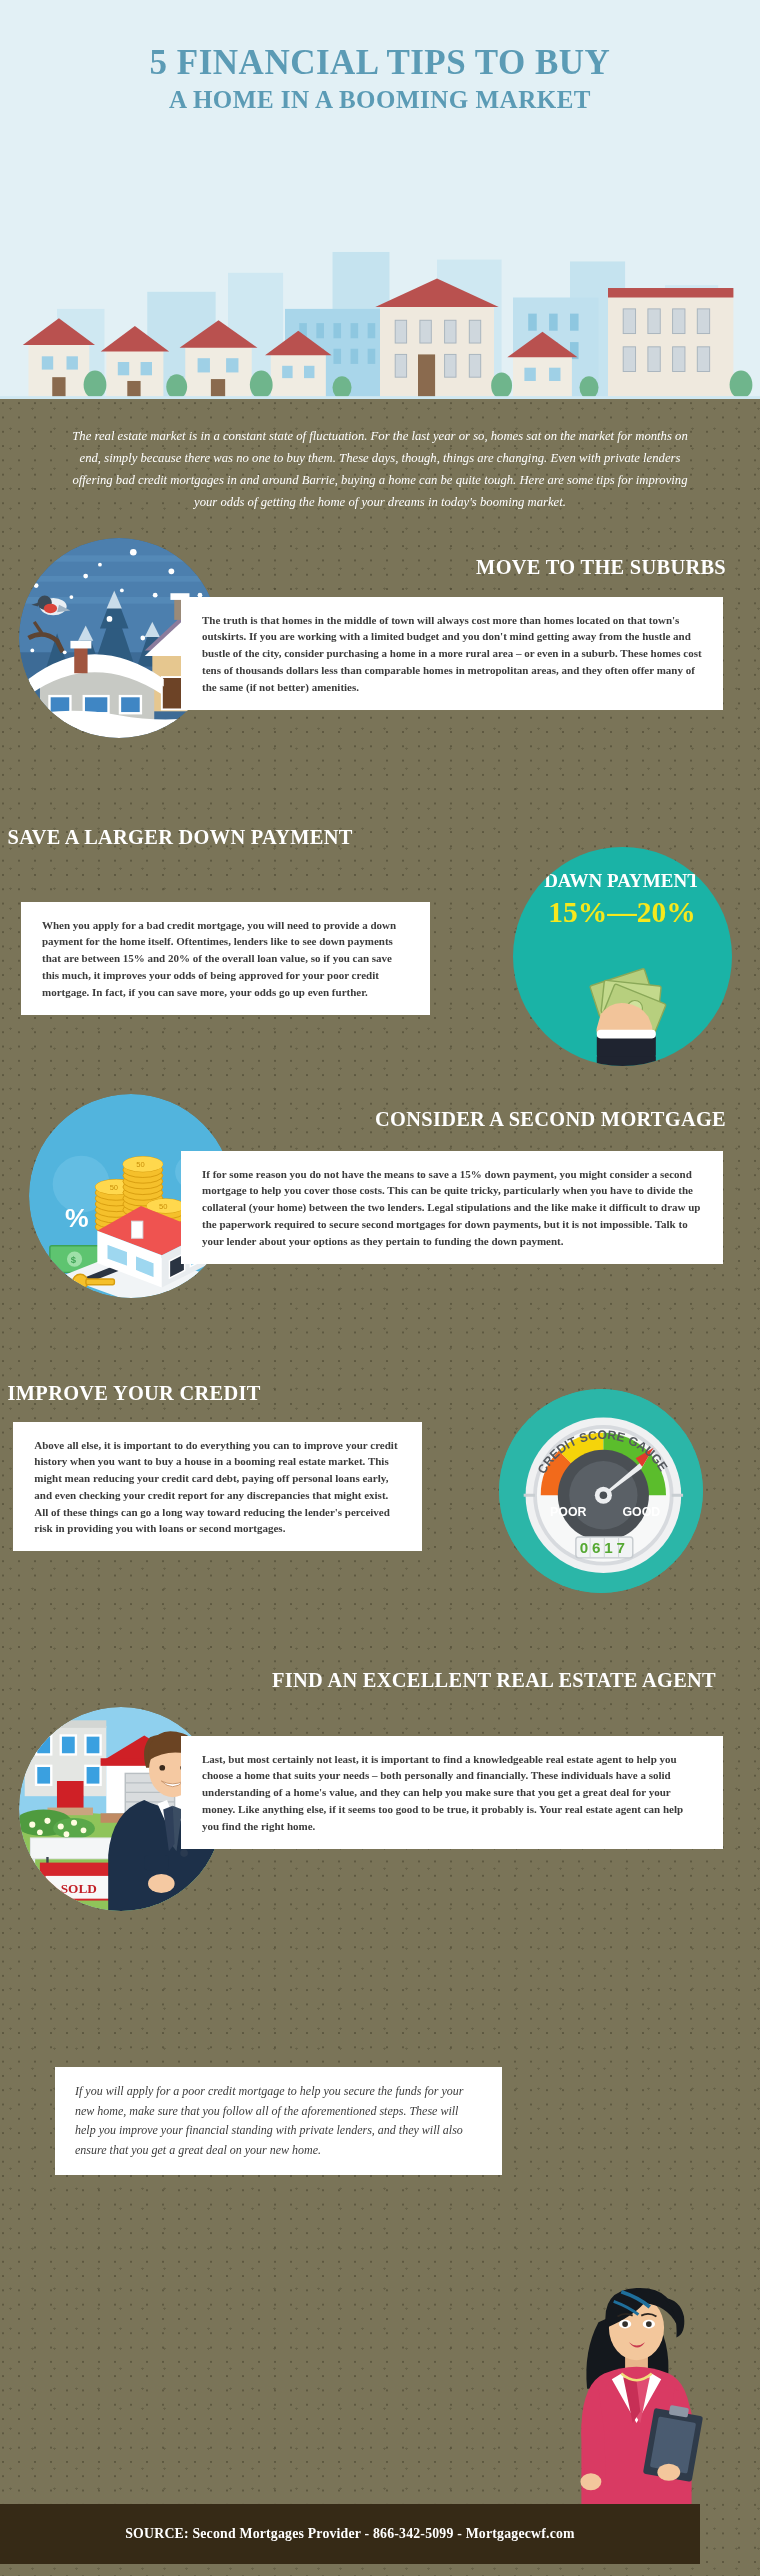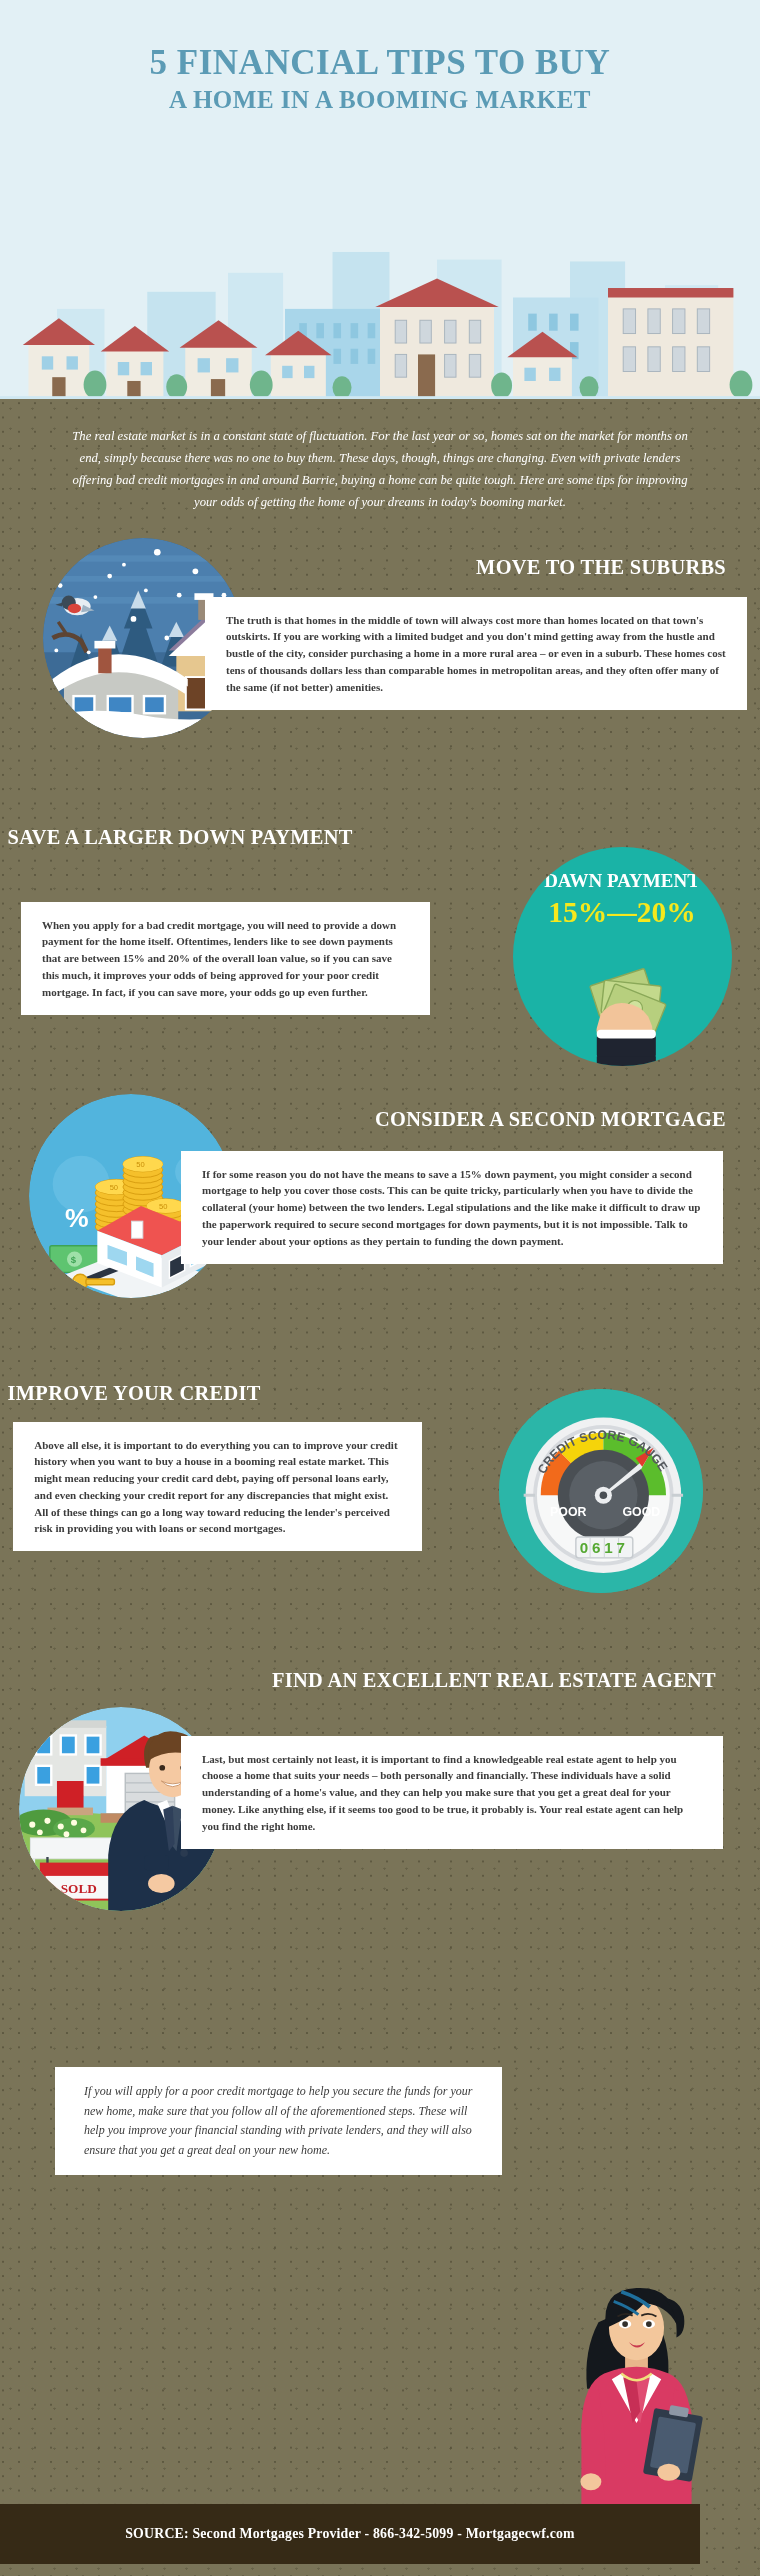--- a/index.html
+++ b/index.html
@@ -86,21 +86,21 @@
     padding: 14.3px 21px 14.3px 21px;
   }
 
   .circle {
     position: absolute;
     border-radius: 50%;
     overflow: hidden;
   }
 
   
-  .s1 { height: 271px; margin-left: 24px; }
+  .s1 { height: 271px; }
   .s1 .sec-heading { position: absolute; top: 16px; right: 34px; width: 494px; }
   .s1 .card { position: absolute; top: 59px; left: 181px; width: 542px; }
   .s1 .circle { top: 0px; left: 19px; width: 200px; height: 200px; }
 
   
   .s2 { height: 285px; }
   .s2 .sec-heading { position: absolute; top: 15px; left: 7.6px; width: 494px; }
   .s2 .card { position: absolute; top: 61px; left: 21px; width: 409px; margin-top: 32px; }
   .s2 .circle { top: 38px; right: 28.5px; width: 219px; height: 219px; background: #1ab3a6; }
 
@@ -134,21 +134,21 @@
   .s5 .circle { top: 76px; left: 19px; width: 204px; height: 204px; }
 
   
   .conclusion {
     position: relative;
     height: 162px;
   }
   .concl-card {
     position: absolute; top: 27px; left: 55px; width: 447px;
     background: #fff;
-    padding: 15px 29px;
+    padding: 15px 20px;
     color: #3c3c3c;
     font-family: "Liberation Serif", serif;
     font-style: italic;
     font-size: 12px;
     line-height: 1.62;
   }
 
   
   .footer {
     position: absolute; left: 0; bottom: 12px;

